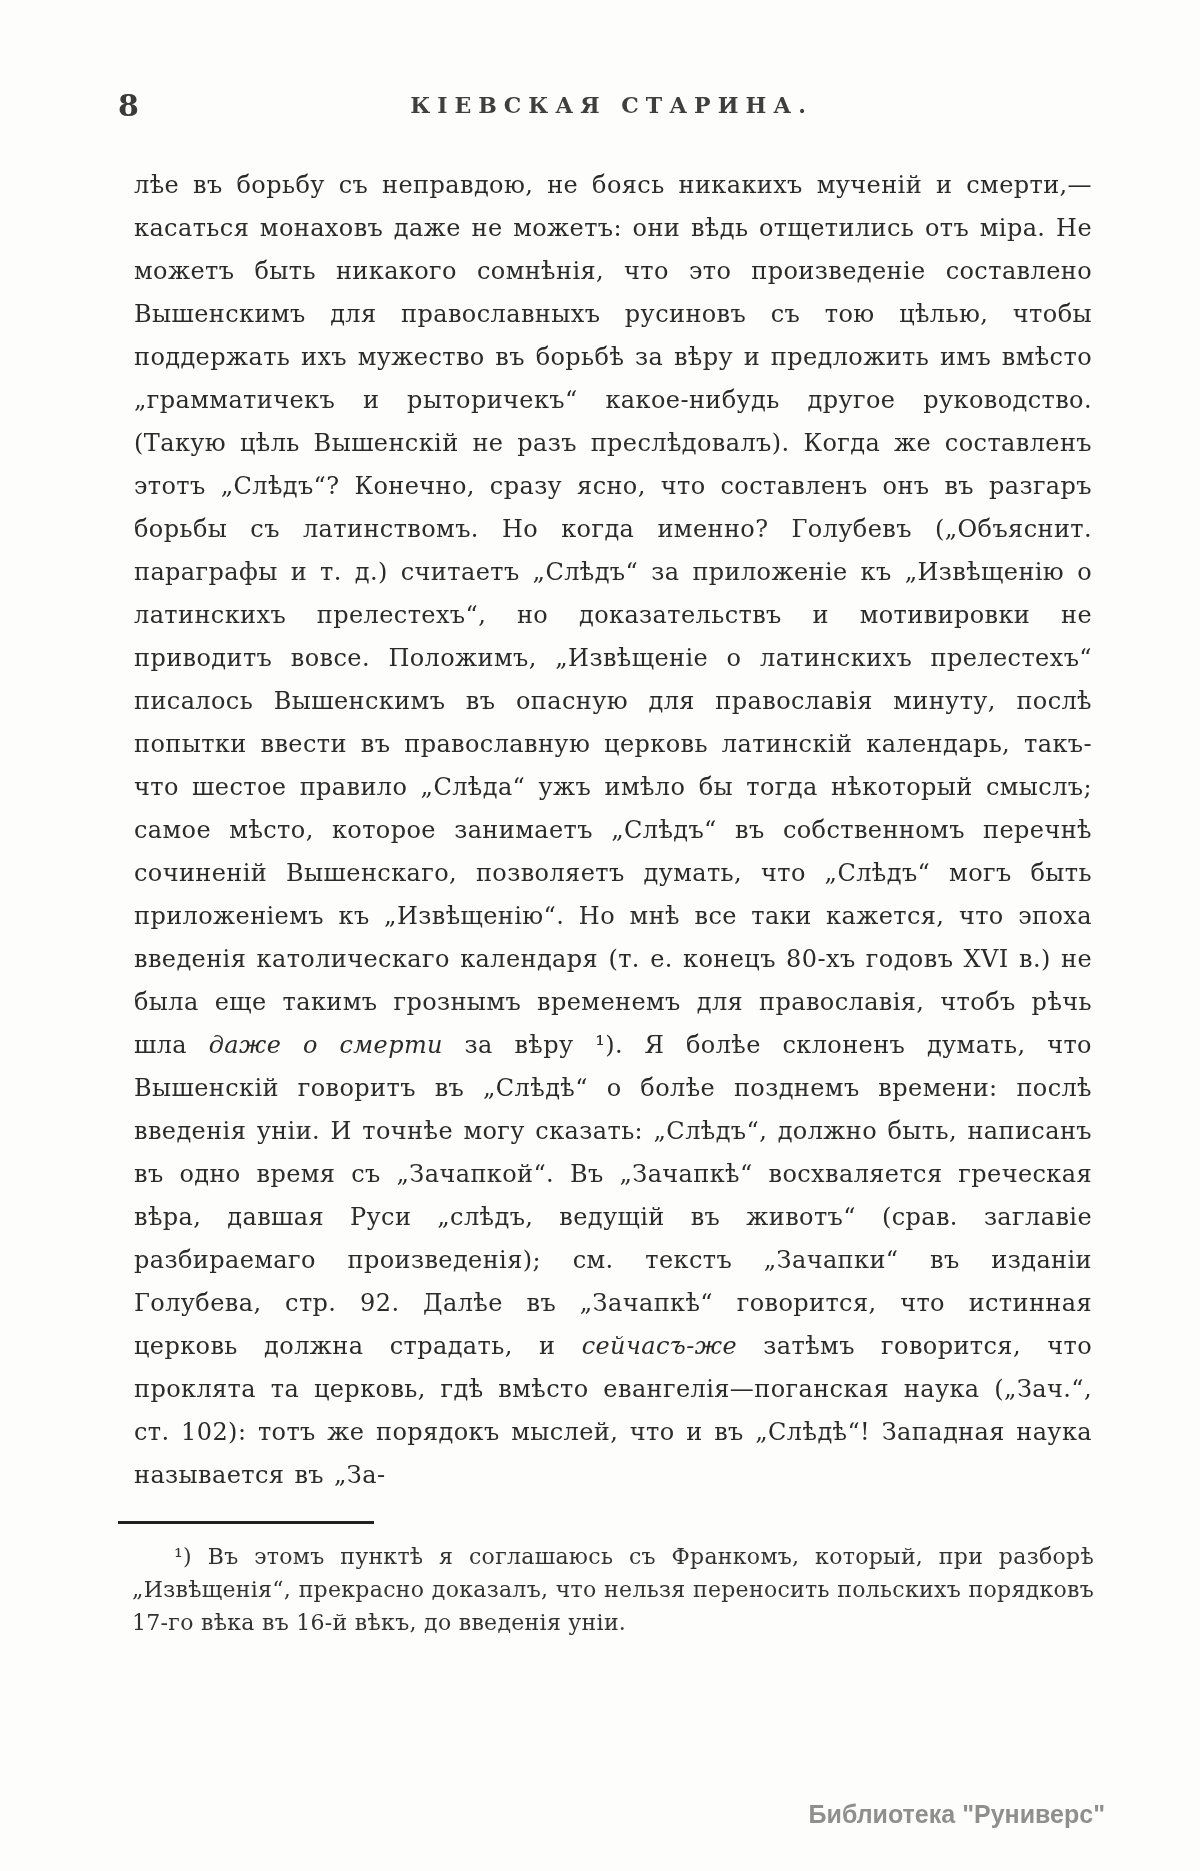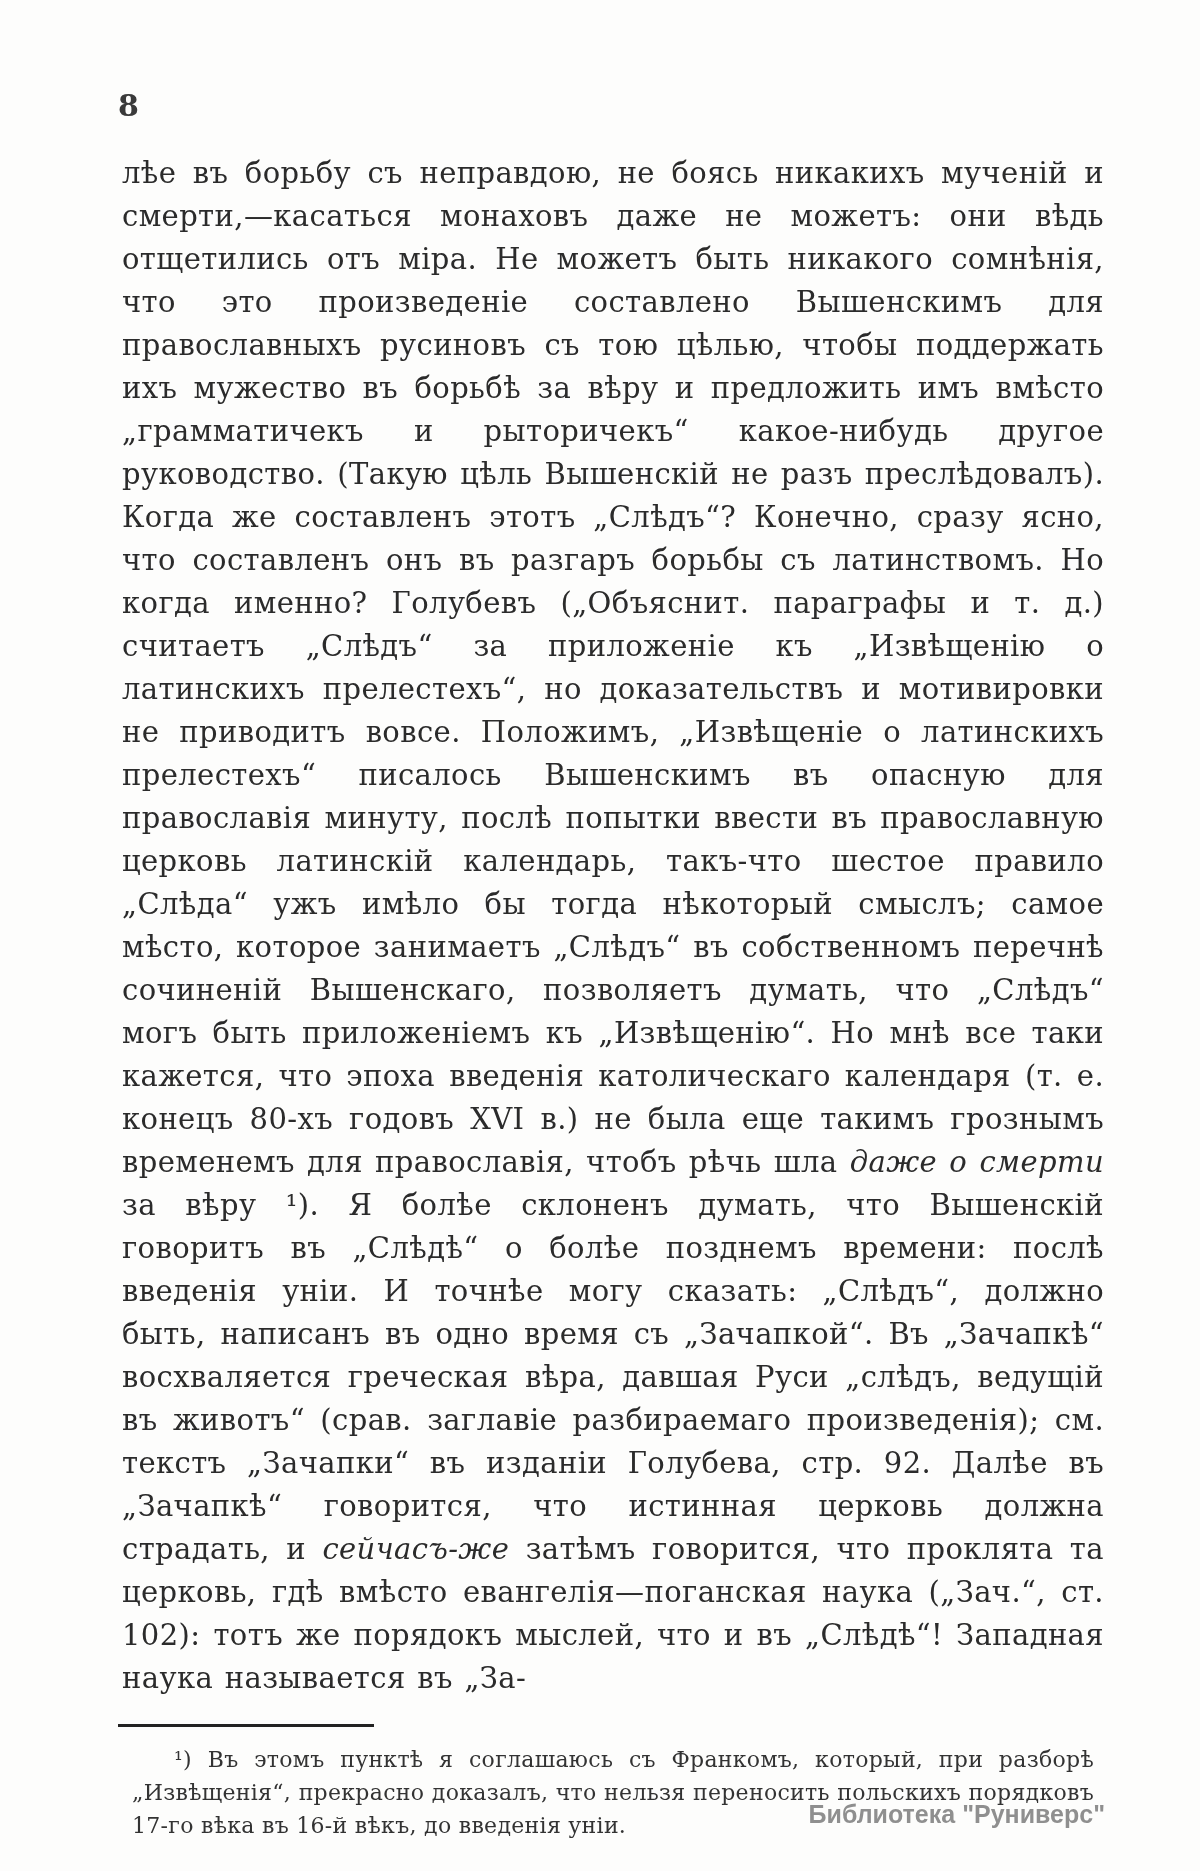--- a/index.html
+++ b/index.html
@@ -44,22 +44,22 @@
     letter-spacing: 7px;
     color: #3f3f3f;
   }
   .text-block {
     position: absolute;
     top: 148px;
     left: 118px;
     width: 990px;
   }
   .body-text {
-    margin: 4px;
-    font-size: 29px;
+    margin: 16px;
+    font-size: 24px;
     line-height: 43px;
     letter-spacing: 0.4px;
     word-spacing: 2px;
     text-align: justify;
     color: #2b2b2b;
   }
   .body-text em {
     font-style: italic;
   }
   .footnote-rule {
@@ -87,20 +87,21 @@
     color: #8f8f8f;
   }
 </style>
 </head>
 <body>
 
 <div class="page">
 
   <div class="header-row">
     <span class="page-number">8</span>
+    <span class="running-title">КІЕВСКАЯ СТАРИНА.</span>
   </div>
 
   <div class="text-block">
     <p class="body-text"><span>лѣе въ борьбу съ неправдою, не боясь никакихъ мученій и смерти,—касаться монаховъ даже не можетъ: они вѣдь отщетились отъ міра. Не можетъ быть никакого сомнѣнія, что это произведеніе составлено Вышенскимъ для православныхъ русиновъ съ тою цѣлью, чтобы поддержать ихъ мужество въ борьбѣ за вѣру и предложить имъ вмѣсто „грамматичекъ и рыторичекъ“ какое-нибудь другое руководство. (Такую цѣль Вышенскій не разъ преслѣдовалъ). Когда же составленъ этотъ „Слѣдъ“? Конечно, сразу ясно, что составленъ онъ въ разгаръ борьбы съ латинствомъ. Но когда именно? Голубевъ („Объяснит. параграфы и т. д.) считаетъ „Слѣдъ“ за приложеніе къ „Извѣщенію о латинскихъ прелестехъ“, но доказательствъ и мотивировки не приводитъ вовсе. Положимъ, „Извѣщеніе о латинскихъ прелестехъ“ писалось Вышенскимъ въ опасную для православія минуту, послѣ попытки ввести въ православную церковь латинскій календарь, такъ-что шестое правило „Слѣда“ ужъ имѣло бы тогда нѣкоторый смыслъ; самое мѣсто, которое занимаетъ „Слѣдъ“ въ собственномъ перечнѣ сочиненій Вышенскаго, позволяетъ думать, что „Слѣдъ“ могъ быть приложеніемъ къ „Извѣщенію“. Но мнѣ все таки кажется, что эпоха введенія католическаго календаря (т. е. конецъ 80-хъ годовъ XVI в.) не была еще такимъ грознымъ временемъ для православія, чтобъ рѣчь шла </span><em>даже о смерти</em><span> за вѣру ¹). Я болѣе склоненъ думать, что Вышенскій говоритъ въ „Слѣдѣ“ о болѣе позднемъ времени: послѣ введенія уніи. И точнѣе могу сказать: „Слѣдъ“, должно быть, написанъ въ одно время съ „Зачапкой“. Въ „Зачапкѣ“ восхваляется греческая вѣра, давшая Руси „слѣдъ, ведущій въ животъ“ (срав. заглавіе разбираемаго произведенія); см. текстъ „Зачапки“ въ изданіи Голубева, стр. 92. Далѣе въ „Зачапкѣ“ говорится, что истинная церковь должна страдать, и </span><em>сейчасъ-же</em><span> затѣмъ говорится, что проклята та церковь, гдѣ вмѣсто евангелія—поганская наука („Зач.“, ст. 102): тотъ же порядокъ мыслей, что и въ „Слѣдѣ“! Западная наука называется въ „За-</span></p>
 
     <div class="footnote-rule"></div>
 
     <p class="footnote-text">¹) Въ этомъ пунктѣ я соглашаюсь съ Франкомъ, который, при разборѣ „Извѣщенія“, прекрасно доказалъ, что нельзя переносить польскихъ порядковъ 17-го вѣка въ 16-й вѣкъ, до введенія уніи.</p>
   </div>
 

